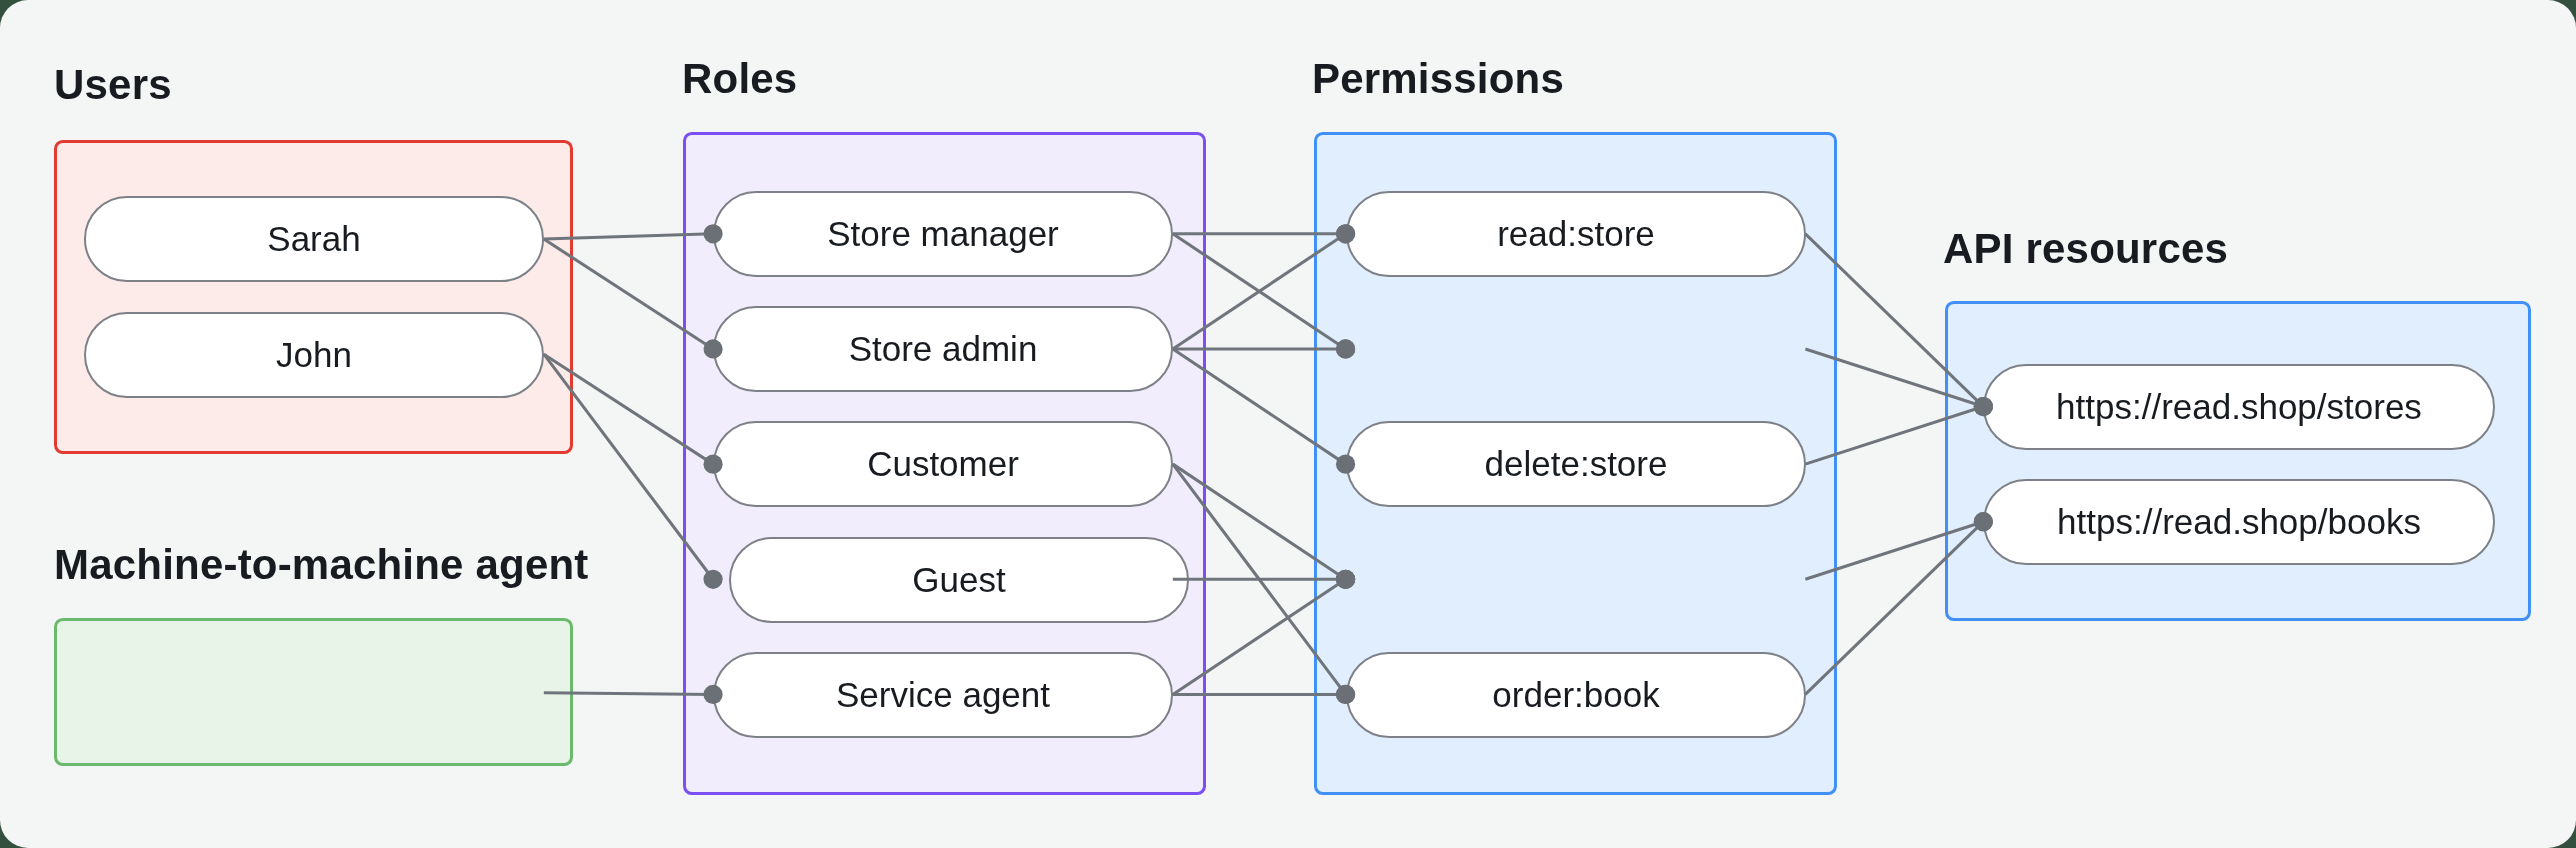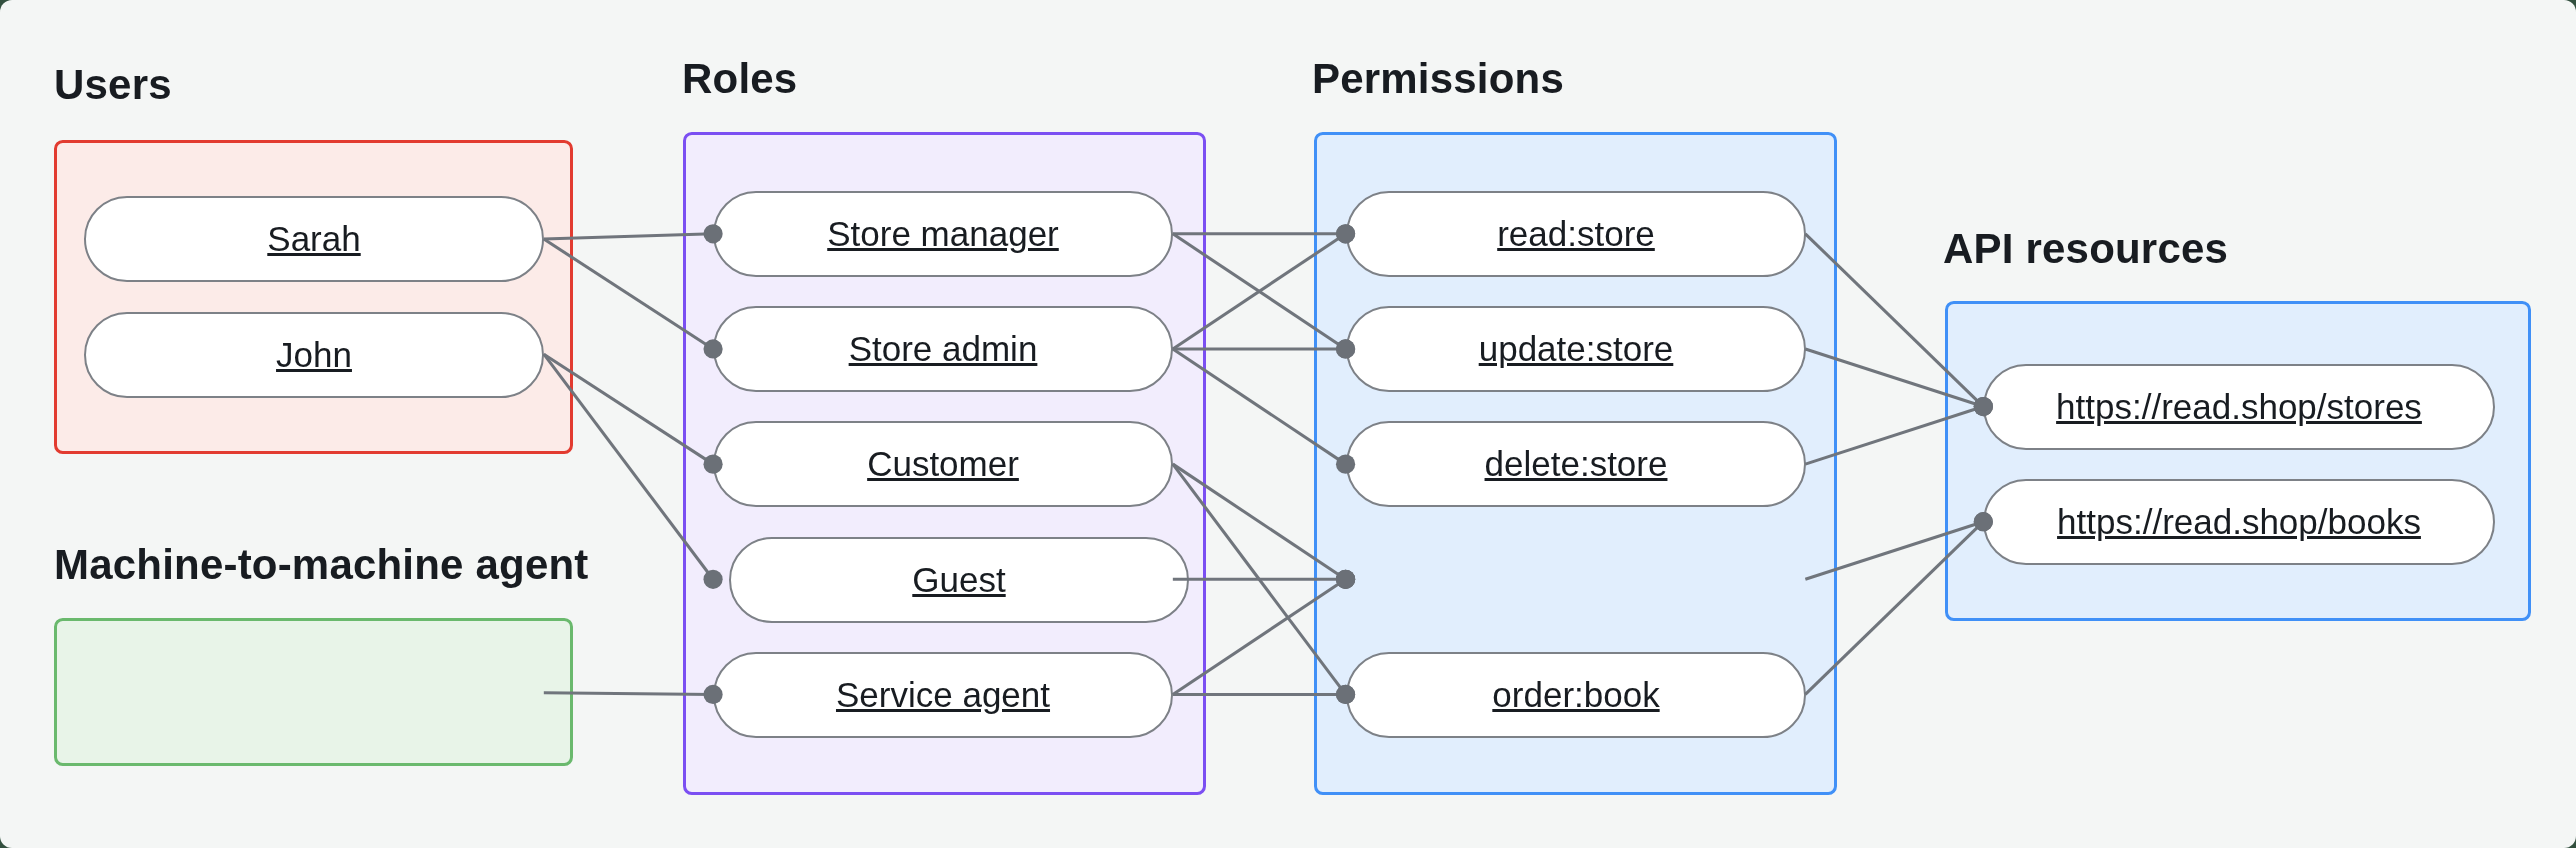--- a/index.html
+++ b/index.html
@@ -20,21 +20,21 @@
   body{
     width:2576px;height:848px;
     background:var(--outer-background);
     font-family:"Liberation Sans","DejaVu Sans",sans-serif;
     overflow:hidden;
   }
   .canvas{
     position:relative;
     width:2576px;height:848px;
     background:var(--canvas-background);
-    border-radius:12px;
+    border-radius:28px;
     overflow:hidden;
   }
   .group-label{
     position:absolute;
     font-size:42px;
     font-weight:600;
     color:var(--text);
     letter-spacing:0.2px;
     white-space:nowrap;
     z-index:2;
@@ -58,21 +58,20 @@
     background:var(--node-fill);
     border:2.6px solid var(--node-border);
     border-radius:43px;
     display:flex;
     align-items:center;
     justify-content:center;
     font-size:35px;
     color:var(--text);
     white-space:nowrap;
     z-index:3;
-    text-decoration:underline;
   }
   svg.edges{
     position:absolute;
     left:0;top:0;
     width:2576px;height:848px;
     z-index:4;
     pointer-events:none;
   }
 </style>
 </head>
@@ -96,21 +95,20 @@
   <div class="node" style="left:84px;top:312px;width:460px">John</div>
 
 
   <div class="node" style="left:713px;top:191px;width:460px">Store manager</div>
   <div class="node" style="left:713px;top:306px;width:460px">Store admin</div>
   <div class="node" style="left:713px;top:421px;width:460px">Customer</div>
   <div class="node" style="left:729px;top:537px;width:460px">Guest</div>
   <div class="node" style="left:713px;top:652px;width:460px">Service agent</div>
 
   <div class="node" style="left:1346px;top:191px;width:460px">read:store</div>
-  <div class="node" style="left:1346px;top:306px;width:460px">update:store</div>
   <div class="node" style="left:1346px;top:421px;width:460px">delete:store</div>
   <div class="node" style="left:1346px;top:652px;width:460px">order:book</div>
 
   <div class="node" style="left:1983px;top:364px;width:512px">https://read.shop/stores</div>
   <div class="node" style="left:1983px;top:479px;width:512px">https://read.shop/books</div>
 
   <svg class="edges" viewBox="0 0 2952 972">
       <line x1="623" y1="274" x2="817" y2="268" stroke="#70757c" stroke-width="3.5"></line>
       <line x1="623" y1="274" x2="817" y2="400" stroke="#70757c" stroke-width="3.5"></line>
       <line x1="623" y1="406" x2="817" y2="532" stroke="#70757c" stroke-width="3.5"></line>

